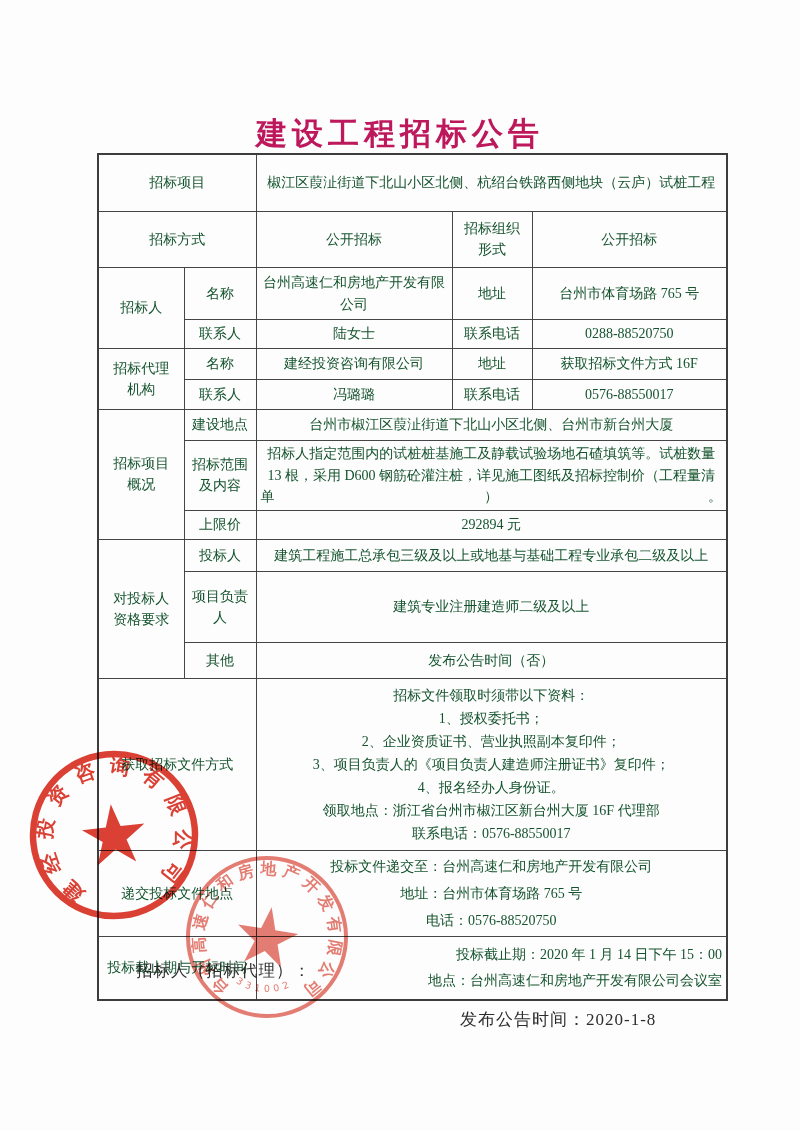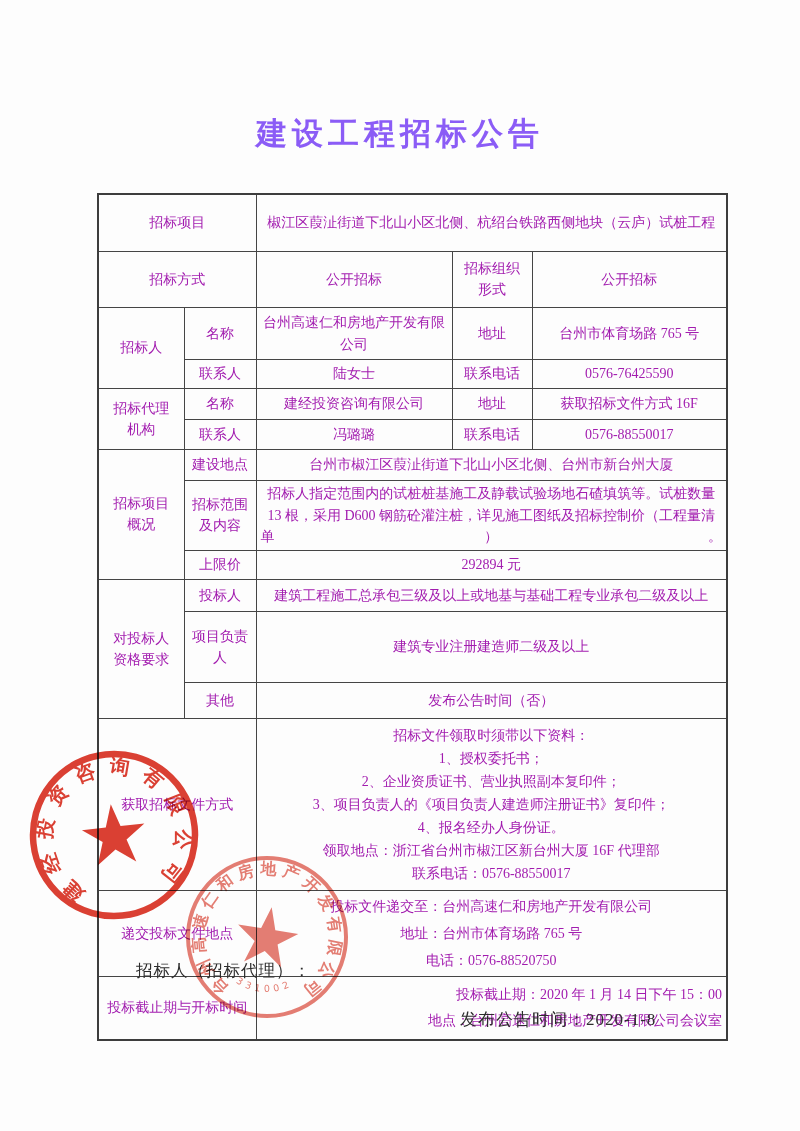--- a/index.html
+++ b/index.html
@@ -7,26 +7,26 @@
     width:800px;height:1131px;
     background:#fdfdfd;
     position:relative;
     overflow:hidden;
     font-family:"Liberation Serif","DejaVu Serif",serif;
     color:#2a2a2a;
   }
   .title{
     position:absolute;left:0;top:113px;width:800px;
     text-align:center;font-size:31px;font-weight:600;letter-spacing:5px;
-    color:#8b5cf6;
+    color:#be185d;
   }
   table.doc{
     position:absolute;left:97px;top:153px;width:629px;
     border-collapse:collapse;table-layout:fixed;
-    font-size:14px;color:#a21caf;margin-top:40px;
+    font-size:14px;color:#14532d;
   }
   table.doc td{
     border:1px solid #454545;
     text-align:center;vertical-align:middle;
     padding:2px 4px;line-height:1.55;
     overflow:hidden;
   }
   table.doc{border:2px solid #3d3d3d;}
   td.left{text-align:left;padding-left:11px;}
   td.just{text-align:justify;padding:3px 9px;text-align-last:justify;}
@@ -86,21 +86,21 @@
     <td rowspan="2">招标人</td>
     <td>名称</td>
     <td>台州高速仁和房地产开发有限公司</td>
     <td>地址</td>
     <td>台州市体育场路 765 号</td>
   </tr>
   <tr class="h24">
     <td>联系人</td>
     <td>陆女士</td>
     <td>联系电话</td>
-    <td>0576-76425590</td>
+    <td>0288-88520750</td>
   </tr>
 
   <tr class="h26">
     <td rowspan="2"><span class="w4">招标代理机构</span></td>
     <td>名称</td>
     <td>建经投资咨询有限公司</td>
     <td>地址</td>
     <td>获取招标文件方式 16F</td>
   </tr>
   <tr class="h25">

